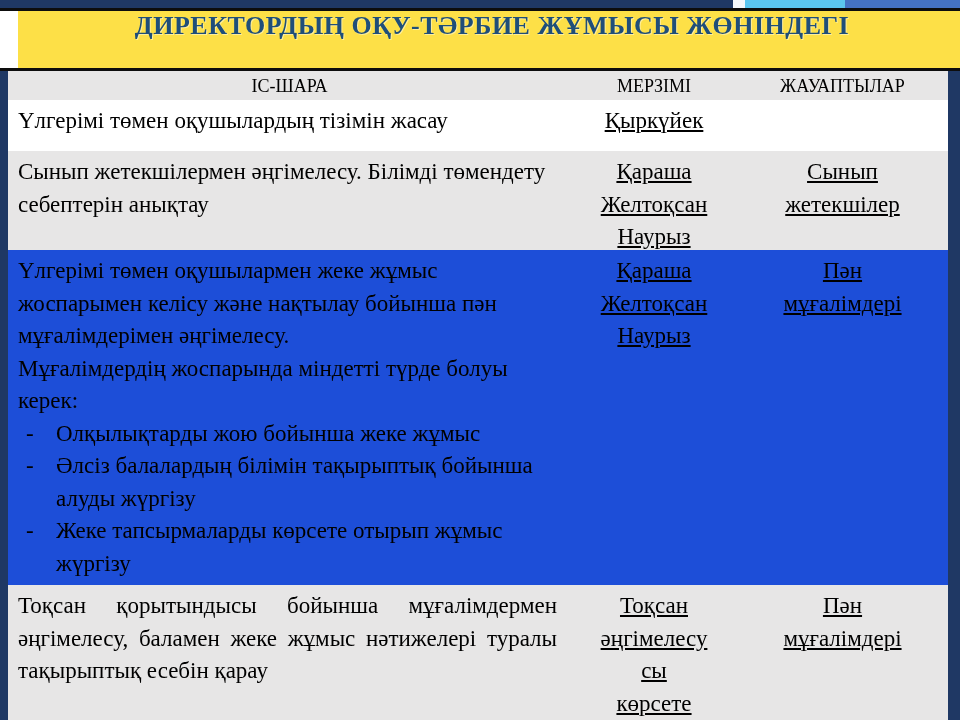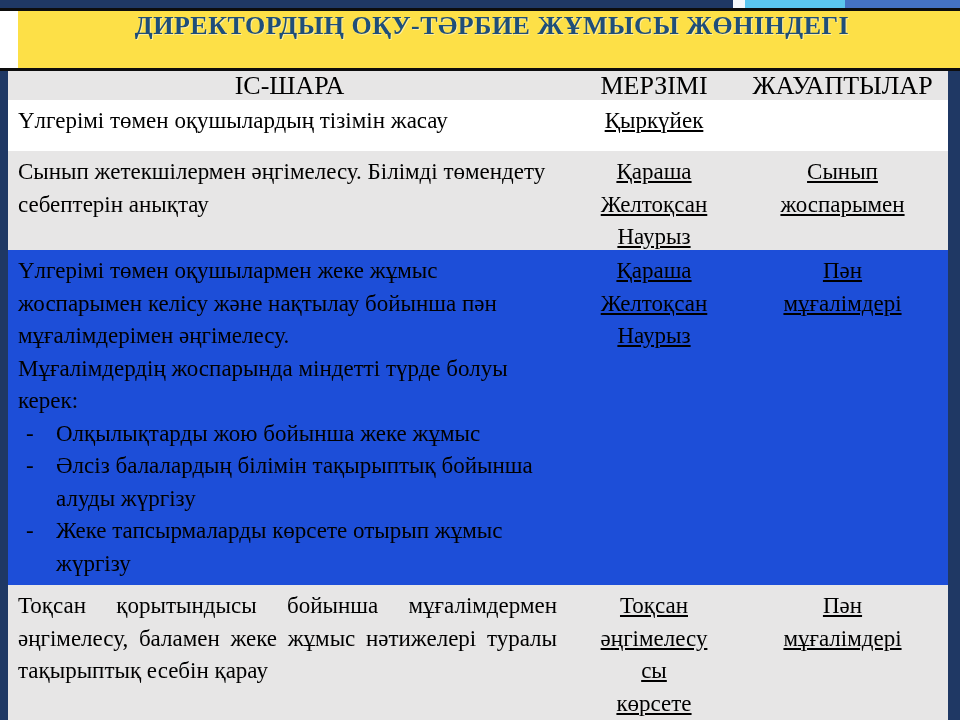--- a/index.html
+++ b/index.html
@@ -30,21 +30,21 @@
     text-shadow:1px 1px 0 rgba(255,255,255,0.45);
   }
   .title-line.first { padding-top:1px; }
   
   .content { position:absolute; top:71px; left:0; width:960px; bottom:0; display:flex; }
   .edge-left  { width:8px;  background:#1f3864; }
   .edge-right { width:12px; background:#1f3864; }
   .table { width:940px; display:flex; flex-direction:column; }
   .thead, .row { display:grid; grid-template-columns:563px 166px 1fr; }
   .thead { height:29px; background:#e7e6e6; }
-  .th { text-align:center; font-size:26px; line-height:30px; white-space:nowrap; }
+  .th { text-align:center; font-size:18px; line-height:30px; white-space:nowrap; }
   .row { font-size:23px; line-height:32.5px; }
   .row-1 { height:78px;  background:#ffffff; }
   .row-2 { height:99px;  background:#e7e6e6; }
   .row-3 { height:335px; background:#1d4ed8; }
   .row-4 { flex:1;       background:#e7e6e6; }
   .cell-activity { padding:5px 14px 8px 10px; text-align:left; }
   .row-4 .cell-activity { text-align:justify; }
   .cell-period, .cell-resp { padding-top:5px; text-align:center;text-decoration:underline; }
   .para { margin:0; }
   .bullet { position:relative; padding-left:38px; }
@@ -91,21 +91,21 @@
 
       <div class="row row-2">
         <div class="cell-activity">Сынып жетекшілермен әңгімелесу. Білімді төмендету себептерін анықтау</div>
         <div class="cell-period">
           <span class="line">Қараша</span>
           <span class="line">Желтоқсан</span>
           <span class="line">Наурыз</span>
         </div>
         <div class="cell-resp">
           <span class="line">Сынып</span>
-          <span class="line">жоспарымен</span>
+          <span class="line">жетекшілер</span>
         </div>
       </div>
 
       <div class="row row-3">
         <div class="cell-activity">
           <p class="para">Үлгерімі төмен оқушылармен жеке жұмыс жоспарымен келісу және нақтылау бойынша пән мұғалімдерімен әңгімелесу.</p>
           <p class="para">Мұғалімдердің жоспарында міндетті түрде болуы керек:</p>
           <div class="bullet">
             <span class="marker">-</span>
             <span>Олқылықтарды жою бойынша жеке жұмыс</span>

